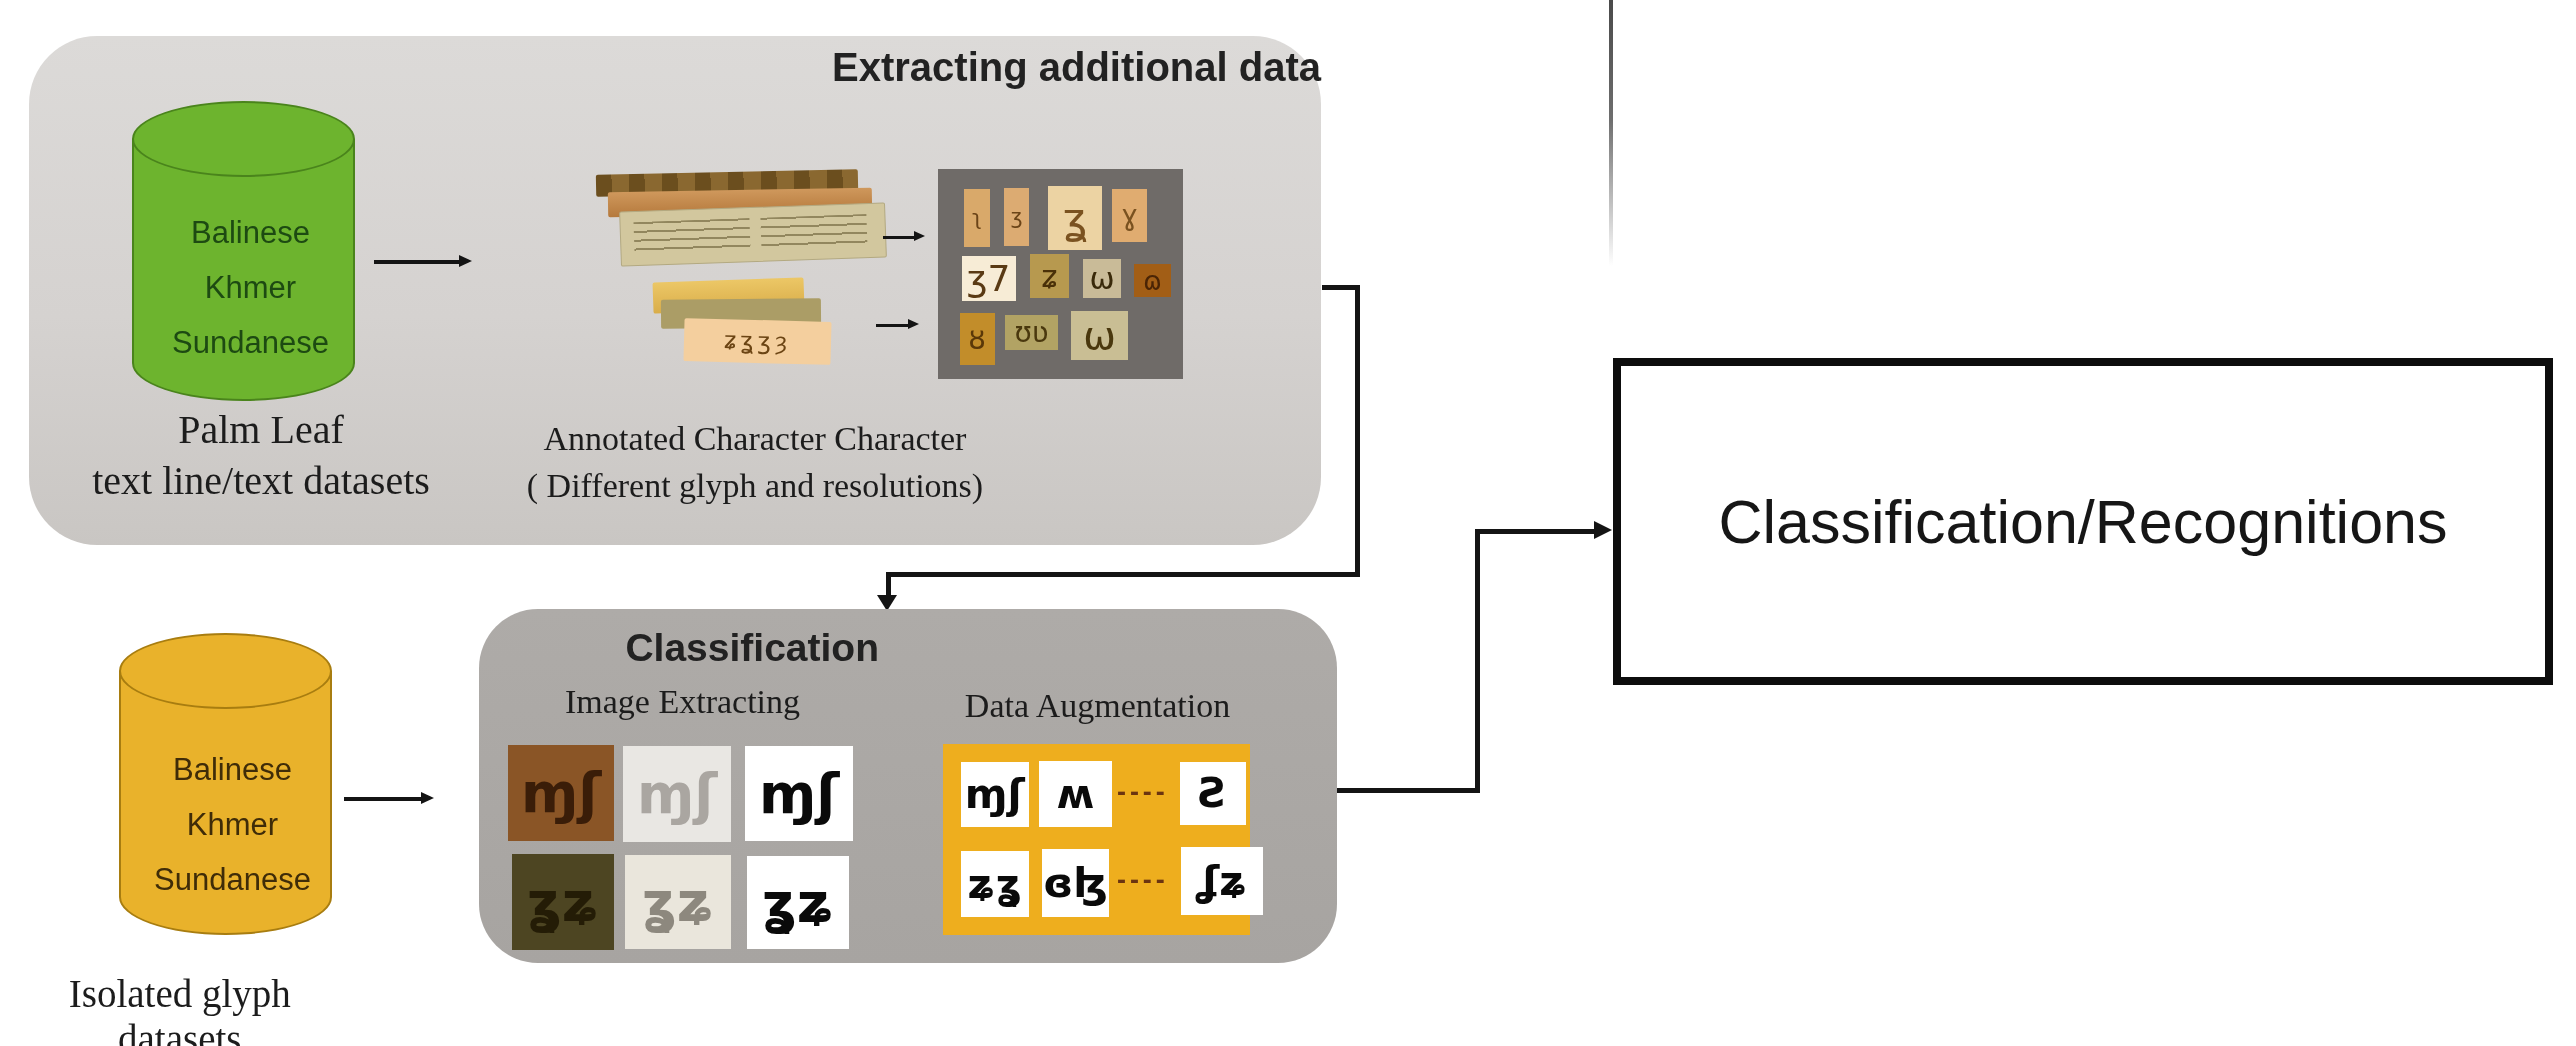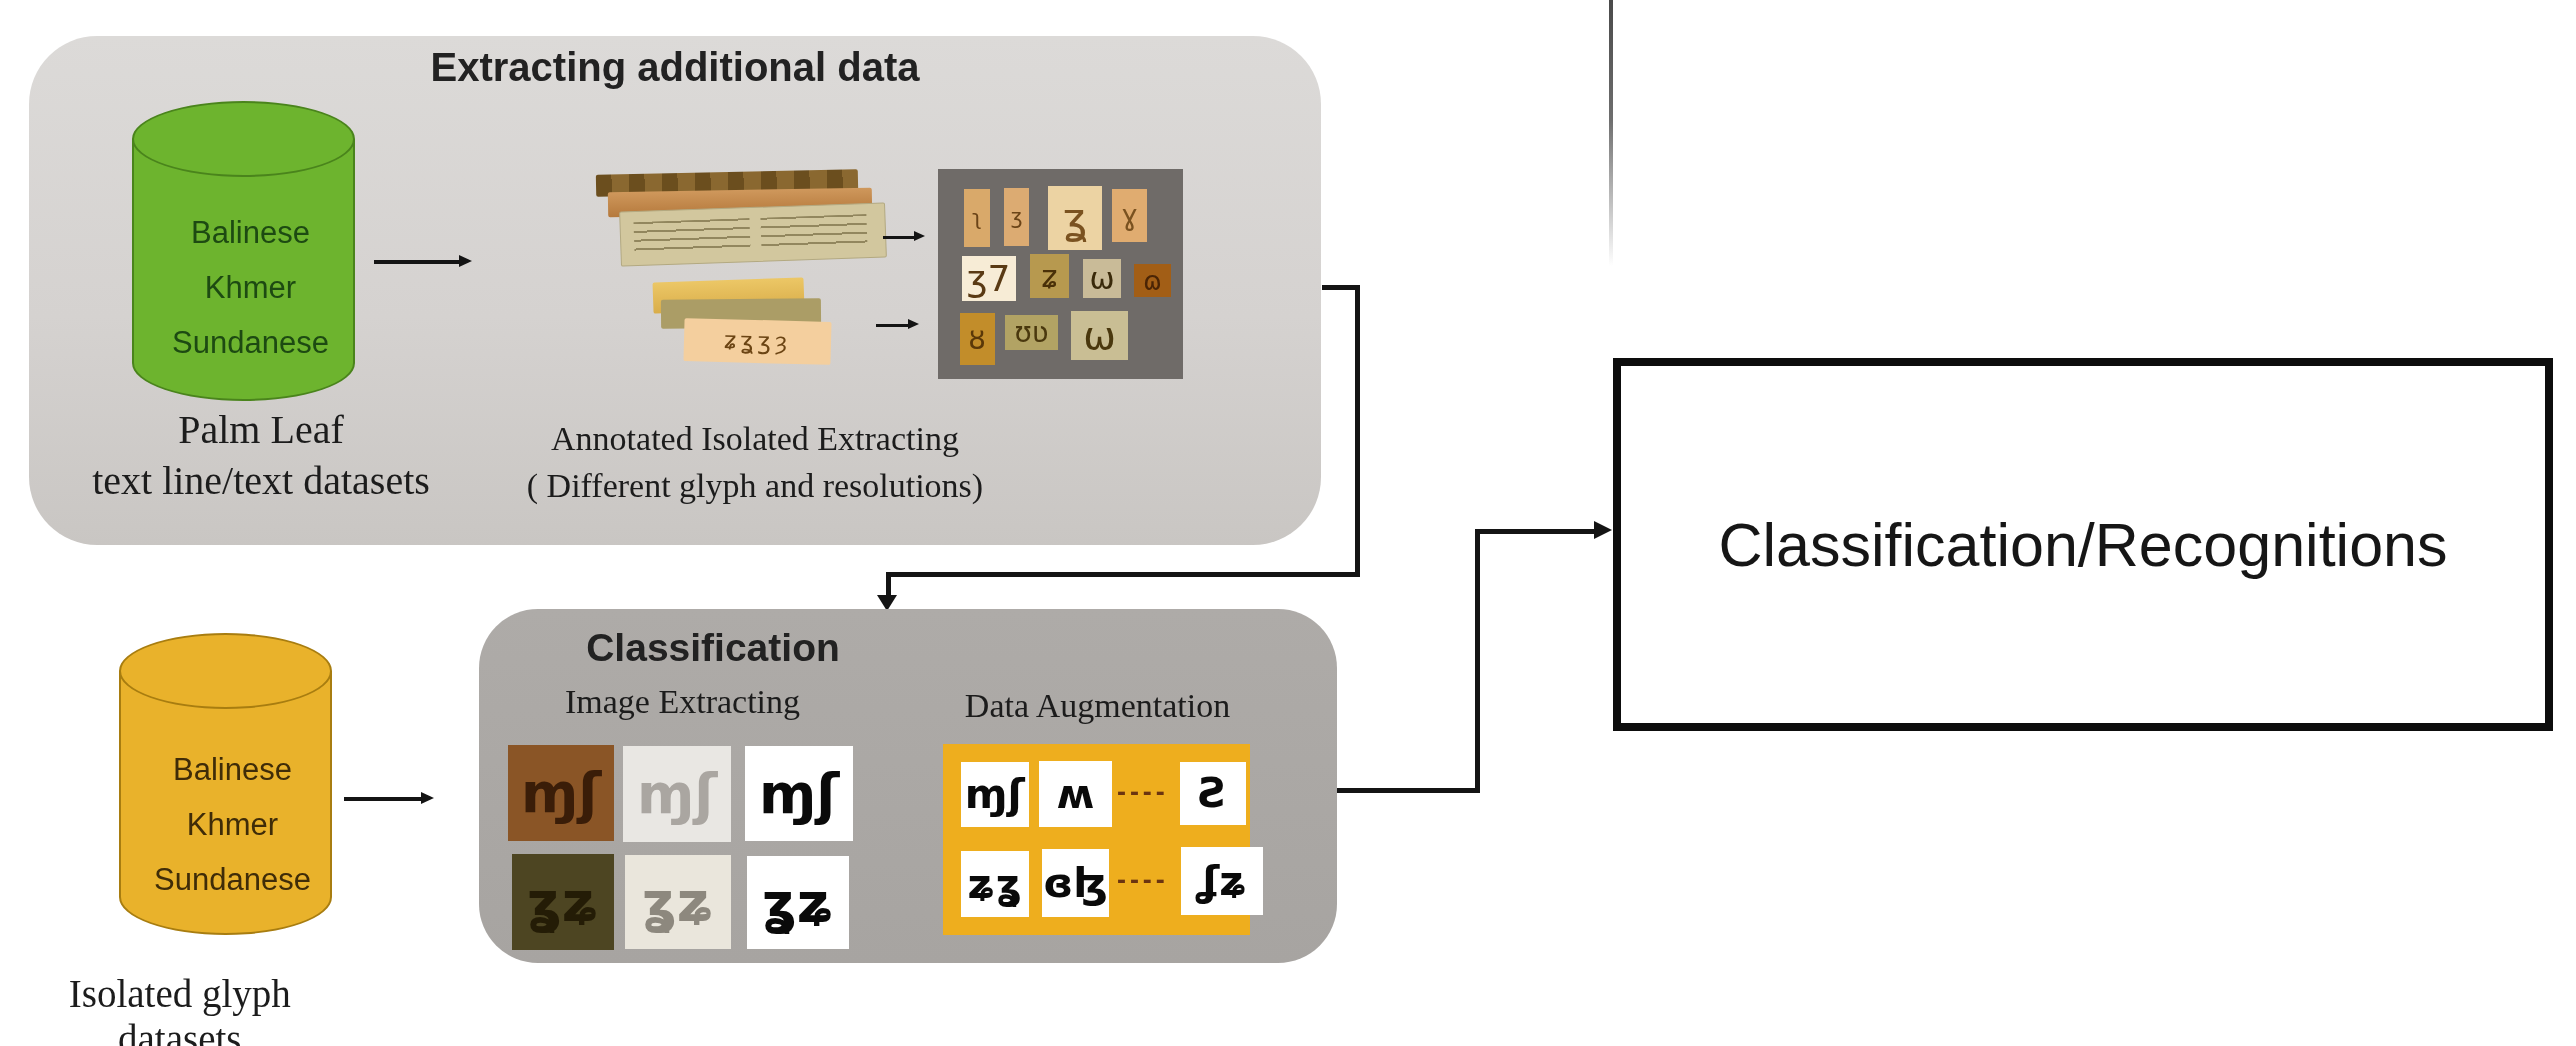--- a/index.html
+++ b/index.html
@@ -6,21 +6,21 @@
   #stage{position:relative;width:2576px;height:1046px;background:#ffffff;overflow:hidden;
          font-family:"Liberation Sans",sans-serif;}
   .abs{position:absolute;}
 
   
   .group-box{position:absolute;border-radius:68px;}
   #extracting-box{left:29px;top:36px;width:1292px;height:509px;
     background:linear-gradient(180deg,#dcdad8 0%,#d5d2d0 55%,#c9c6c3 100%);}
   #preprocessing-box{left:479px;top:609px;width:858px;height:354px;border-radius:59px;
     background:linear-gradient(180deg,#aeabA8 0%,#a7a4a1 100%);}
-  .box-title{position:absolute;font-weight:bold;color:#222;text-align:center;}
+  .box-title{position:absolute;font-weight:bold;color:#222;text-align:right;}
   #extracting-title{left:29px;top:45px;width:1292px;font-size:40px;}
   #preprocessing-title{left:547px;top:626px;width:332px;font-size:39px;}
 
   
   .cylinder{position:absolute;}
   .cyl-bottom,.cyl-top{position:absolute;left:0;right:0;border-radius:50%;box-sizing:border-box;}
   .cyl-bottom{bottom:0;height:76px;}
   .cyl-top{top:0;height:76px;z-index:2;}
   .cyl-body{position:absolute;left:0;right:0;top:38px;bottom:38px;box-sizing:border-box;}
   .cyl-text{position:absolute;left:0;right:0;z-index:3;text-align:center;font-size:31px;line-height:55px;padding-left:14px;}
@@ -62,21 +62,21 @@
 
   
   .enh-tile{position:absolute;display:flex;align-items:center;justify-content:center;
     font-family:"DejaVu Sans",sans-serif;font-size:55px;font-weight:bold;}
   #aug-panel{position:absolute;left:464px;top:135px;width:307px;height:191px;background:#eeae1e;}
   .aug-tile{position:absolute;background:#ffffff;display:flex;align-items:center;justify-content:center;
     color:#0a0a0a;font-family:"DejaVu Sans",sans-serif;font-size:41px;font-weight:bold;}
   .aug-dash{position:absolute;color:#6b3410;font-weight:bold;font-size:27px;letter-spacing:3.9px;}
 
   
-  #classification-box{left:1613px;top:358px;width:940px;height:373px;background:#ffffff;
+  #classification-box{left:1613px;top:358px;width:940px;height:327px;background:#ffffff;
     border:8.8px solid #0d0d0d;box-sizing:border-box;display:flex;align-items:center;justify-content:center;}
   #classification-label{font-size:61px;color:#161616;}
 
   
   .line{position:absolute;background:#141414;}
   .ah-right{position:absolute;width:0;height:0;border-top:6.8px solid transparent;
     border-bottom:6.8px solid transparent;border-left:13.7px solid #141414;}
   .ah-right.big{border-top-width:9.8px;border-bottom-width:9.8px;border-left-width:18.6px;}
   .ah-right.small{border-top-width:5.9px;border-bottom-width:5.9px;border-left-width:11.7px;}
   .ah-down{position:absolute;width:0;height:0;border-left:10.8px solid transparent;
@@ -138,21 +138,21 @@
       <div class="char-tile" style="left: 23.5px; top: 87px; width: 54px; height: 45px; background: rgb(247, 236, 214); color: rgb(90, 58, 20); font-size: 36px;">ʒ7</div>
       <div class="char-tile" style="left: 92px; top: 85px; width: 39px; height: 44px; background: rgb(183, 153, 79); color: rgb(74, 48, 8); font-size: 31px;">ʑ</div>
       <div class="char-tile" style="left: 145px; top: 90px; width: 38px; height: 39px; background: rgb(201, 187, 152); color: rgb(58, 42, 10); font-size: 30px;">ω</div>
       <div class="char-tile" style="left: 196px; top: 95px; width: 37px; height: 33px; background: rgb(162, 94, 22); color: rgb(74, 36, 5); font-size: 26px;">ɷ</div>
       <div class="char-tile" style="left: 21.5px; top: 144px; width: 35px; height: 52px; background: rgb(194, 141, 42); color: rgb(90, 56, 8); font-size: 28px;">ȣ</div>
       <div class="char-tile" style="left: 67px; top: 146px; width: 53px; height: 35px; background: rgb(178, 163, 100); color: rgb(74, 56, 14); font-size: 28px;">ʊʋ</div>
       <div class="char-tile" style="left: 133px; top: 142px; width: 57px; height: 49px; background: rgb(201, 190, 148); color: rgb(74, 56, 14); font-size: 39px;">ω</div>
     </div>
 
   <div id="annotated-caption" class="serif-caption">
-    <div>Annotated Isolated Extracting</div>
+    <div>Annotated Character Character</div>
     <div>( Different glyph and resolutions)</div>
   </div>
 
   <div class="line" style="left:1322px;top:285px;width:37px;height:4.9px;"></div>
   <div class="line" style="left:1355px;top:285px;width:4.9px;height:289px;"></div>
   <div class="line" style="left:886px;top:572px;width:474px;height:4.9px;"></div>
   <div class="line" style="left:886px;top:572px;width:4.9px;height:25.4px;"></div>
   <div class="ah-down" style="left:877px;top:595px;"></div>
 
   <div id="yellow-cylinder" class="cylinder">

